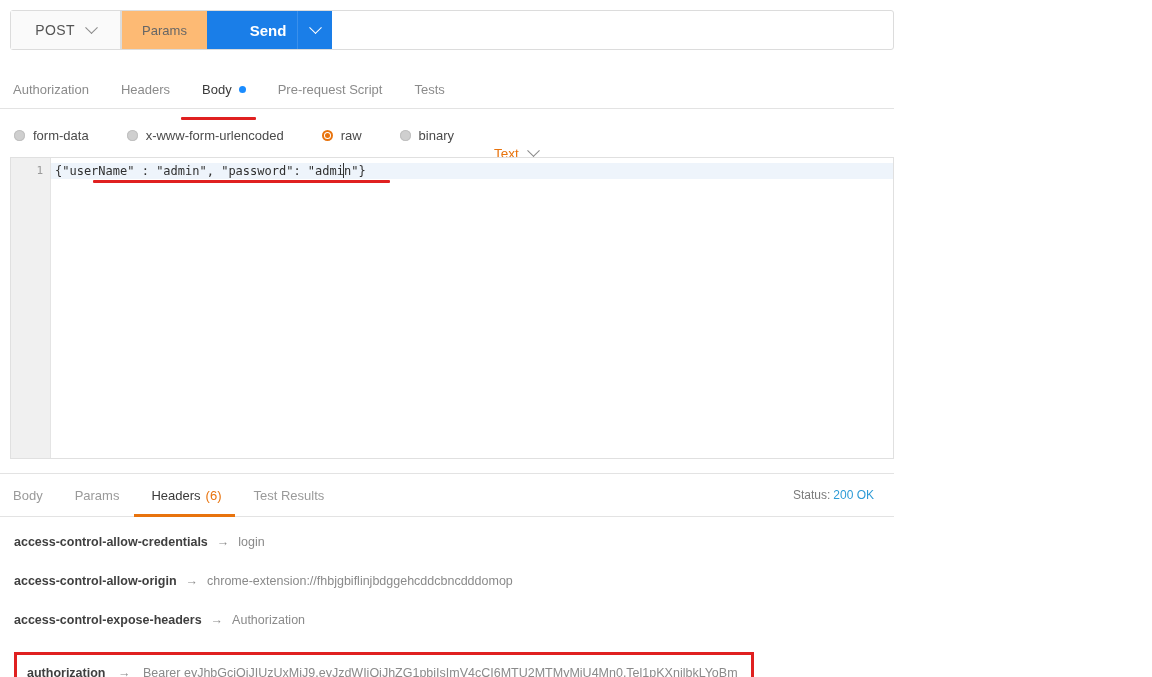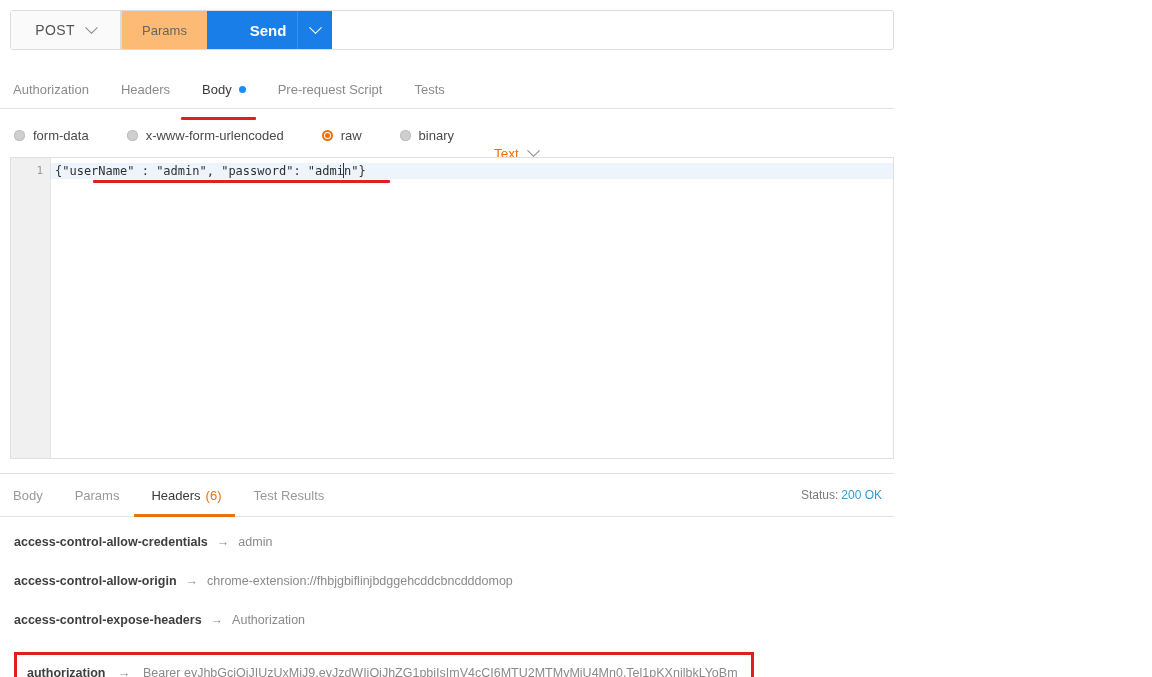--- a/index.html
+++ b/index.html
@@ -130,21 +130,21 @@
     display: flex; align-items: center; cursor: pointer;
   }
   .resp-tab:first-child { padding-left: 0; }
   .resp-tab.active { color: #3a3a3a; }
   .resp-tab .cnt { color: #e8730d; margin-left: 5px; }
   .headers-underline {
     position: absolute; left: 134px; top: 40px; width: 101px; height: 3px;
     background: #e8730d;
   }
   .status {
-    position: absolute; right: 12px; top: 14px; font-size: 12px; color: #7a7a7a;
+    position: absolute; right: 20px; top: 14px; font-size: 12px; color: #7a7a7a;
   }
   .status b { color: #2e9bd6; font-weight: normal; margin-left: 3px; }
 
   
   .hlist { padding: 18px 0 0 14px; width: 894px; }
   .hrow { display: flex; align-items: flex-start; margin-bottom: 25px; font-size: 12.5px; }
   .hkey { font-weight: bold; color: #3f3f3f; }
   .harrow { color: #8c8c8c; margin: 0 9px; }
   .hval { color: #8a8a8a; }
 
@@ -242,21 +242,21 @@
     <div class="headers-underline"></div>
     <div class="status">
       <span>Status:</span><b>200 OK</b>
     </div>
   </div>
 
   <div class="hlist">
     <div class="hrow">
       <span class="hkey">access-control-allow-credentials</span>
       <span class="harrow">→</span>
-      <span class="hval">admin</span>
+      <span class="hval">login</span>
     </div>
     <div class="hrow">
       <span class="hkey">access-control-allow-origin</span>
       <span class="harrow">→</span>
       <span class="hval">chrome-extension://fhbjgbiflinjbdggehcddcbncdddomop</span>
     </div>
     <div class="hrow">
       <span class="hkey">access-control-expose-headers</span>
       <span class="harrow">→</span>
       <span class="hval">Authorization</span>

